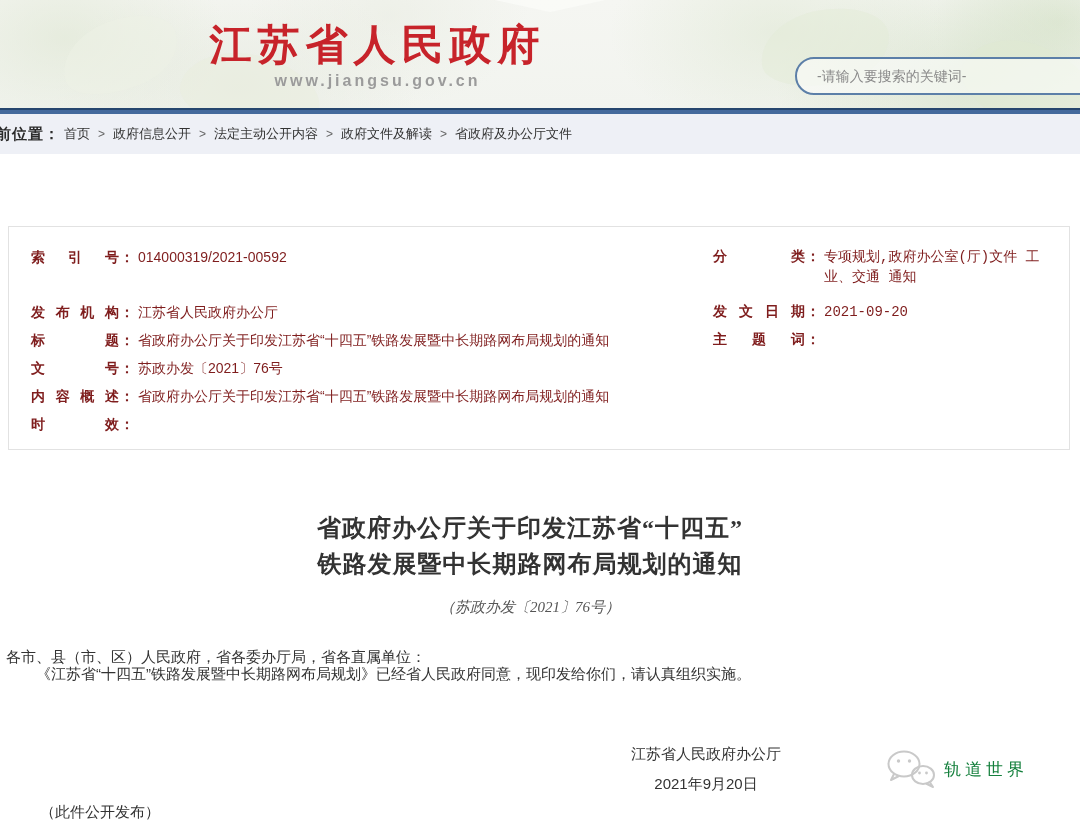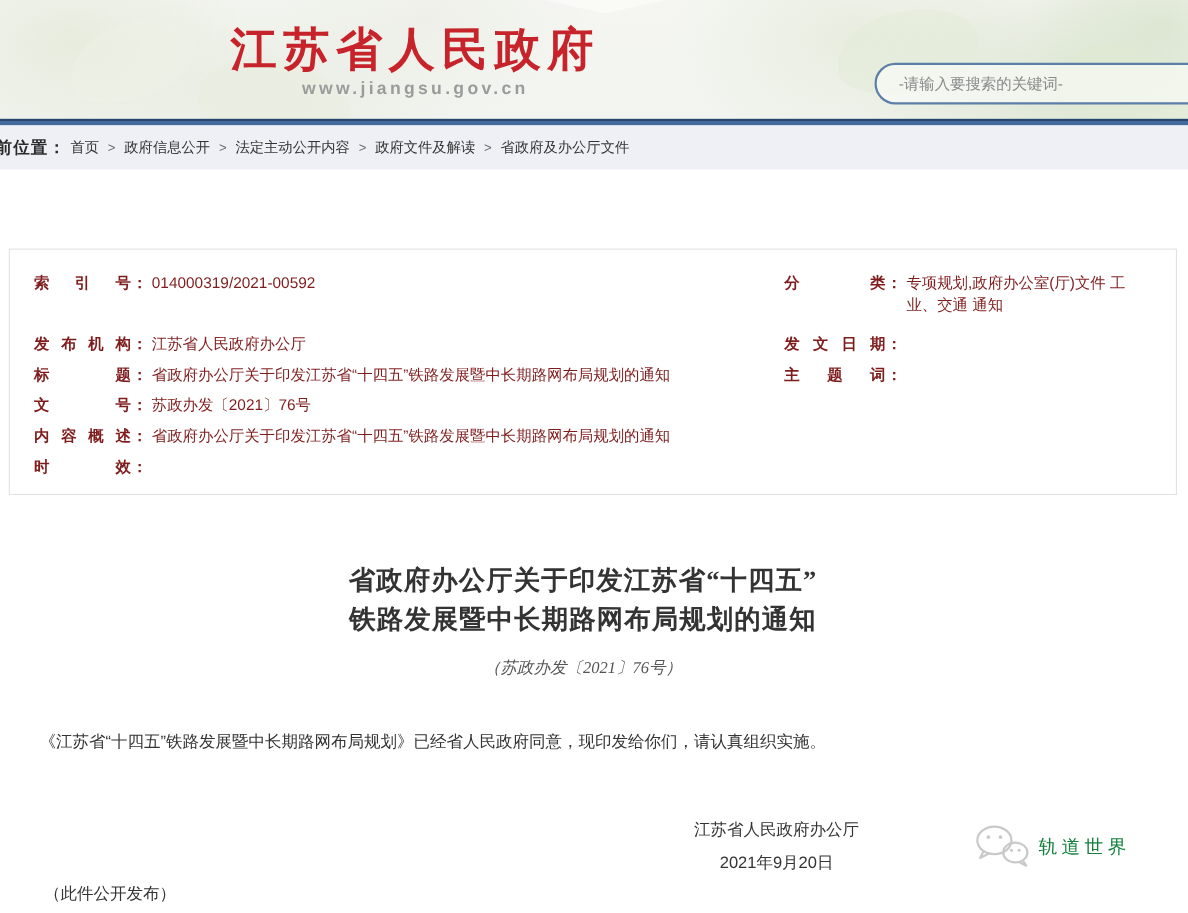--- a/index.html
+++ b/index.html
@@ -47,21 +47,21 @@
                     background:#eef0f6; display:flex; align-items:center; overflow:hidden; }
   .breadcrumb { display:flex; align-items:center; margin-left:-20px; white-space:nowrap; }
   .crumb-label { font-size:15px; color:#2b2b2b; font-weight:bold; letter-spacing:1px; }
   .crumb-item { font-size:13px; color:#333; margin:0 4px; cursor:pointer; text-decoration:none; }
   .crumb-sep { font-size:12px; color:#666; margin:0 4px; }
 
   
   .meta-box { position:absolute; top:226px; left:8px; width:1062px; height:224px;
               border:1px solid #e2e2e2; background:#fff; display:flex; padding:20px 20px 0 22px; }
   .meta-col-left  { width:682px; }
-  .meta-col-right { flex:1; }
+  .meta-col-right { flex:1;font-family:Liberation Mono, monospace; }
   .meta-row { display:flex; line-height:20px; font-size:14px; color:#7f1d1d; margin-bottom:8px; }
   .meta-col-left  .meta-row.first { margin-bottom:35px; }
   .meta-col-right .meta-row.first { margin-bottom:15px; }
   .meta-label { flex:0 0 88px; font-weight:bold; text-align:justify; text-align-last:justify; }
   .meta-col-right .meta-label { flex:0 0 92px; }
   .meta-colon { flex:0 0 auto; font-weight:bold; padding:0 4px 0 1px; }
   .meta-value { flex:1; }
 
   
   .doc-title { position:absolute; top:510px; left:0; width:1060px; text-align:center;
@@ -153,35 +153,37 @@
     </div>
     <div class="meta-col-right">
       <div class="meta-row first">
         <span class="meta-label">分类</span>
           <span class="meta-colon">：</span>
         <span class="meta-value">专项规划,政府办公室(厅)文件 工业、交通 通知</span>
       </div>
       <div class="meta-row">
         <span class="meta-label">发文日期</span>
           <span class="meta-colon">：</span>
+        <span class="meta-value">2021-09-20</span>
       </div>
       <div class="meta-row">
         <span class="meta-label">主题词</span>
           <span class="meta-colon">：</span>
         <span class="meta-value"></span>
       </div>
     </div>
   </div>
 
   <div class="doc-title">
     <div>省政府办公厅关于印发江苏省“十四五”</div>
     <div>铁路发展暨中长期路网布局规划的通知</div>
   </div>
   <div class="doc-number">（苏政办发〔2021〕76号）</div>
 
+  <div class="doc-para1">各市、县（市、区）人民政府，省各委办厅局，省各直属单位：</div>
   <div class="doc-para2">《江苏省“十四五”铁路发展暨中长期路网布局规划》已经省人民政府同意，现印发给你们，请认真组织实施。</div>
 
   <div class="signature-block">
     <div>江苏省人民政府办公厅</div>
     <div class="signature-date">2021年9月20日</div>
   </div>
 
   <div class="publish-note">（此件公开发布）</div>
 
   <div class="watermark">

